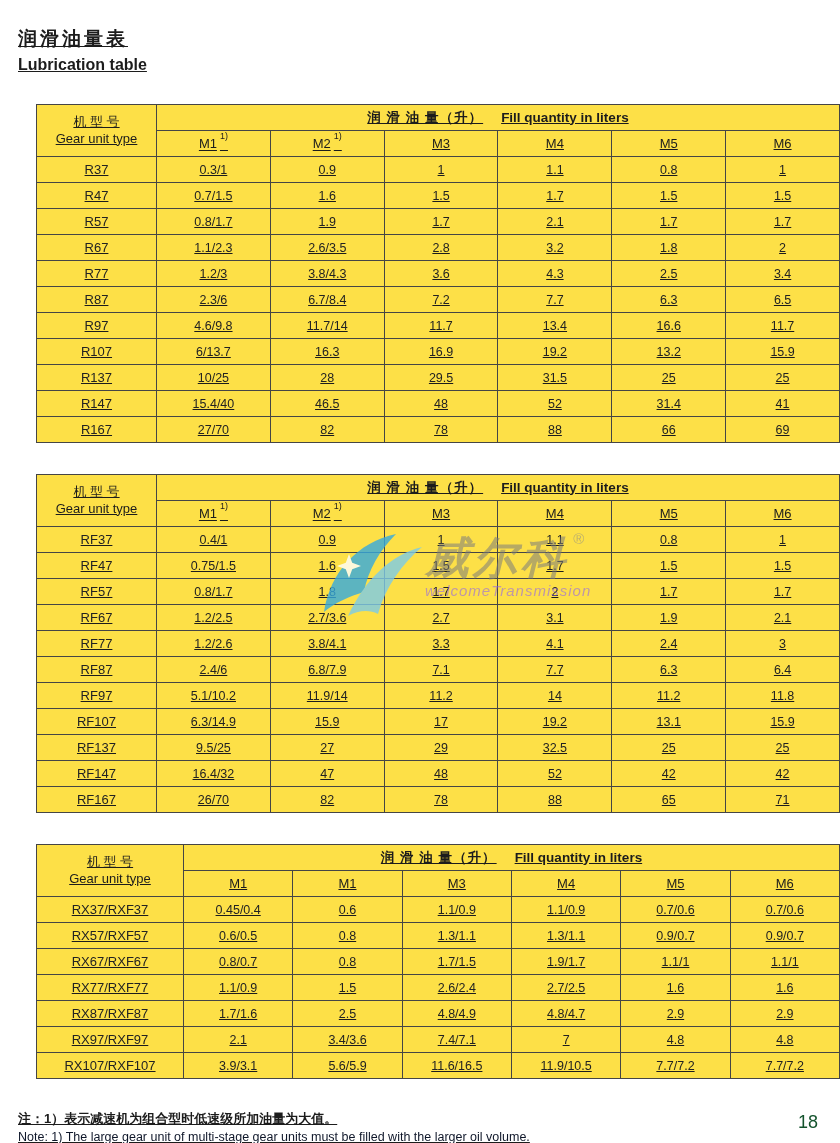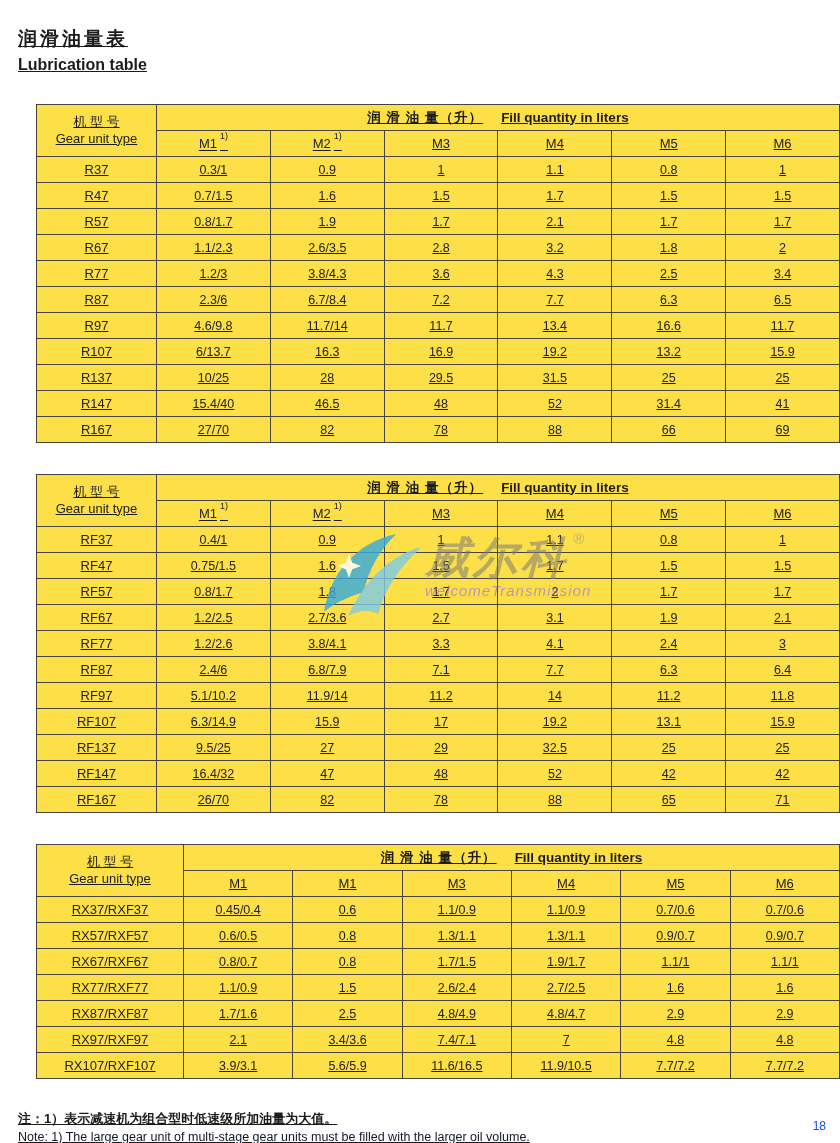--- a/index.html
+++ b/index.html
@@ -23,21 +23,21 @@
   th.model-h.wide{width:142px;}
   th.fill-h{font-weight:bold;font-size:13.5px;letter-spacing:1px;text-align:center;}
   th.fill-h .en{margin-left:18px;letter-spacing:0;}
   thead tr.cols th{font-size:13px;}
   thead tr.cols th sup{font-size:9px;margin-left:3px;top:-4px;position:relative;}
   tbody td{color:#222;}
   tbody td:first-child{font-size:13px;}
   .notes{margin-top:12px;}
   .note-cn{font-size:13px;font-weight:bold;margin:0 0 2px 0;}
   .note-en{font-size:12.5px;margin:0;color:#0f172a;}
-  .page-number{position:absolute;right:14px;bottom:10px;font-size:12px;color:#1d4ed8;}
+  .page-number{position:absolute;right:22px;bottom:10px;font-size:18px;color:#14532d;}
   
   .watermark{
     position:absolute;left:318px;top:528px;width:300px;height:95px;
     pointer-events:none;display:flex;align-items:flex-start;font-style:italic;
   }
   .wm-logo{flex:0 0 auto;opacity:.8;}
   .wm-text{margin-left:2px;margin-top:8px;opacity:.55;}
   .wm-cn{font-size:44px;font-weight:bold;color:#7d7d7d;letter-spacing:4px;line-height:1;}
   .wm-reg{font-size:15px;color:#8a8a8a;vertical-align:top;position:relative;top:-6px;left:4px;}
   .wm-en{font-size:15px;color:#8b5cf6;margin-top:2px;letter-spacing:1px;}

